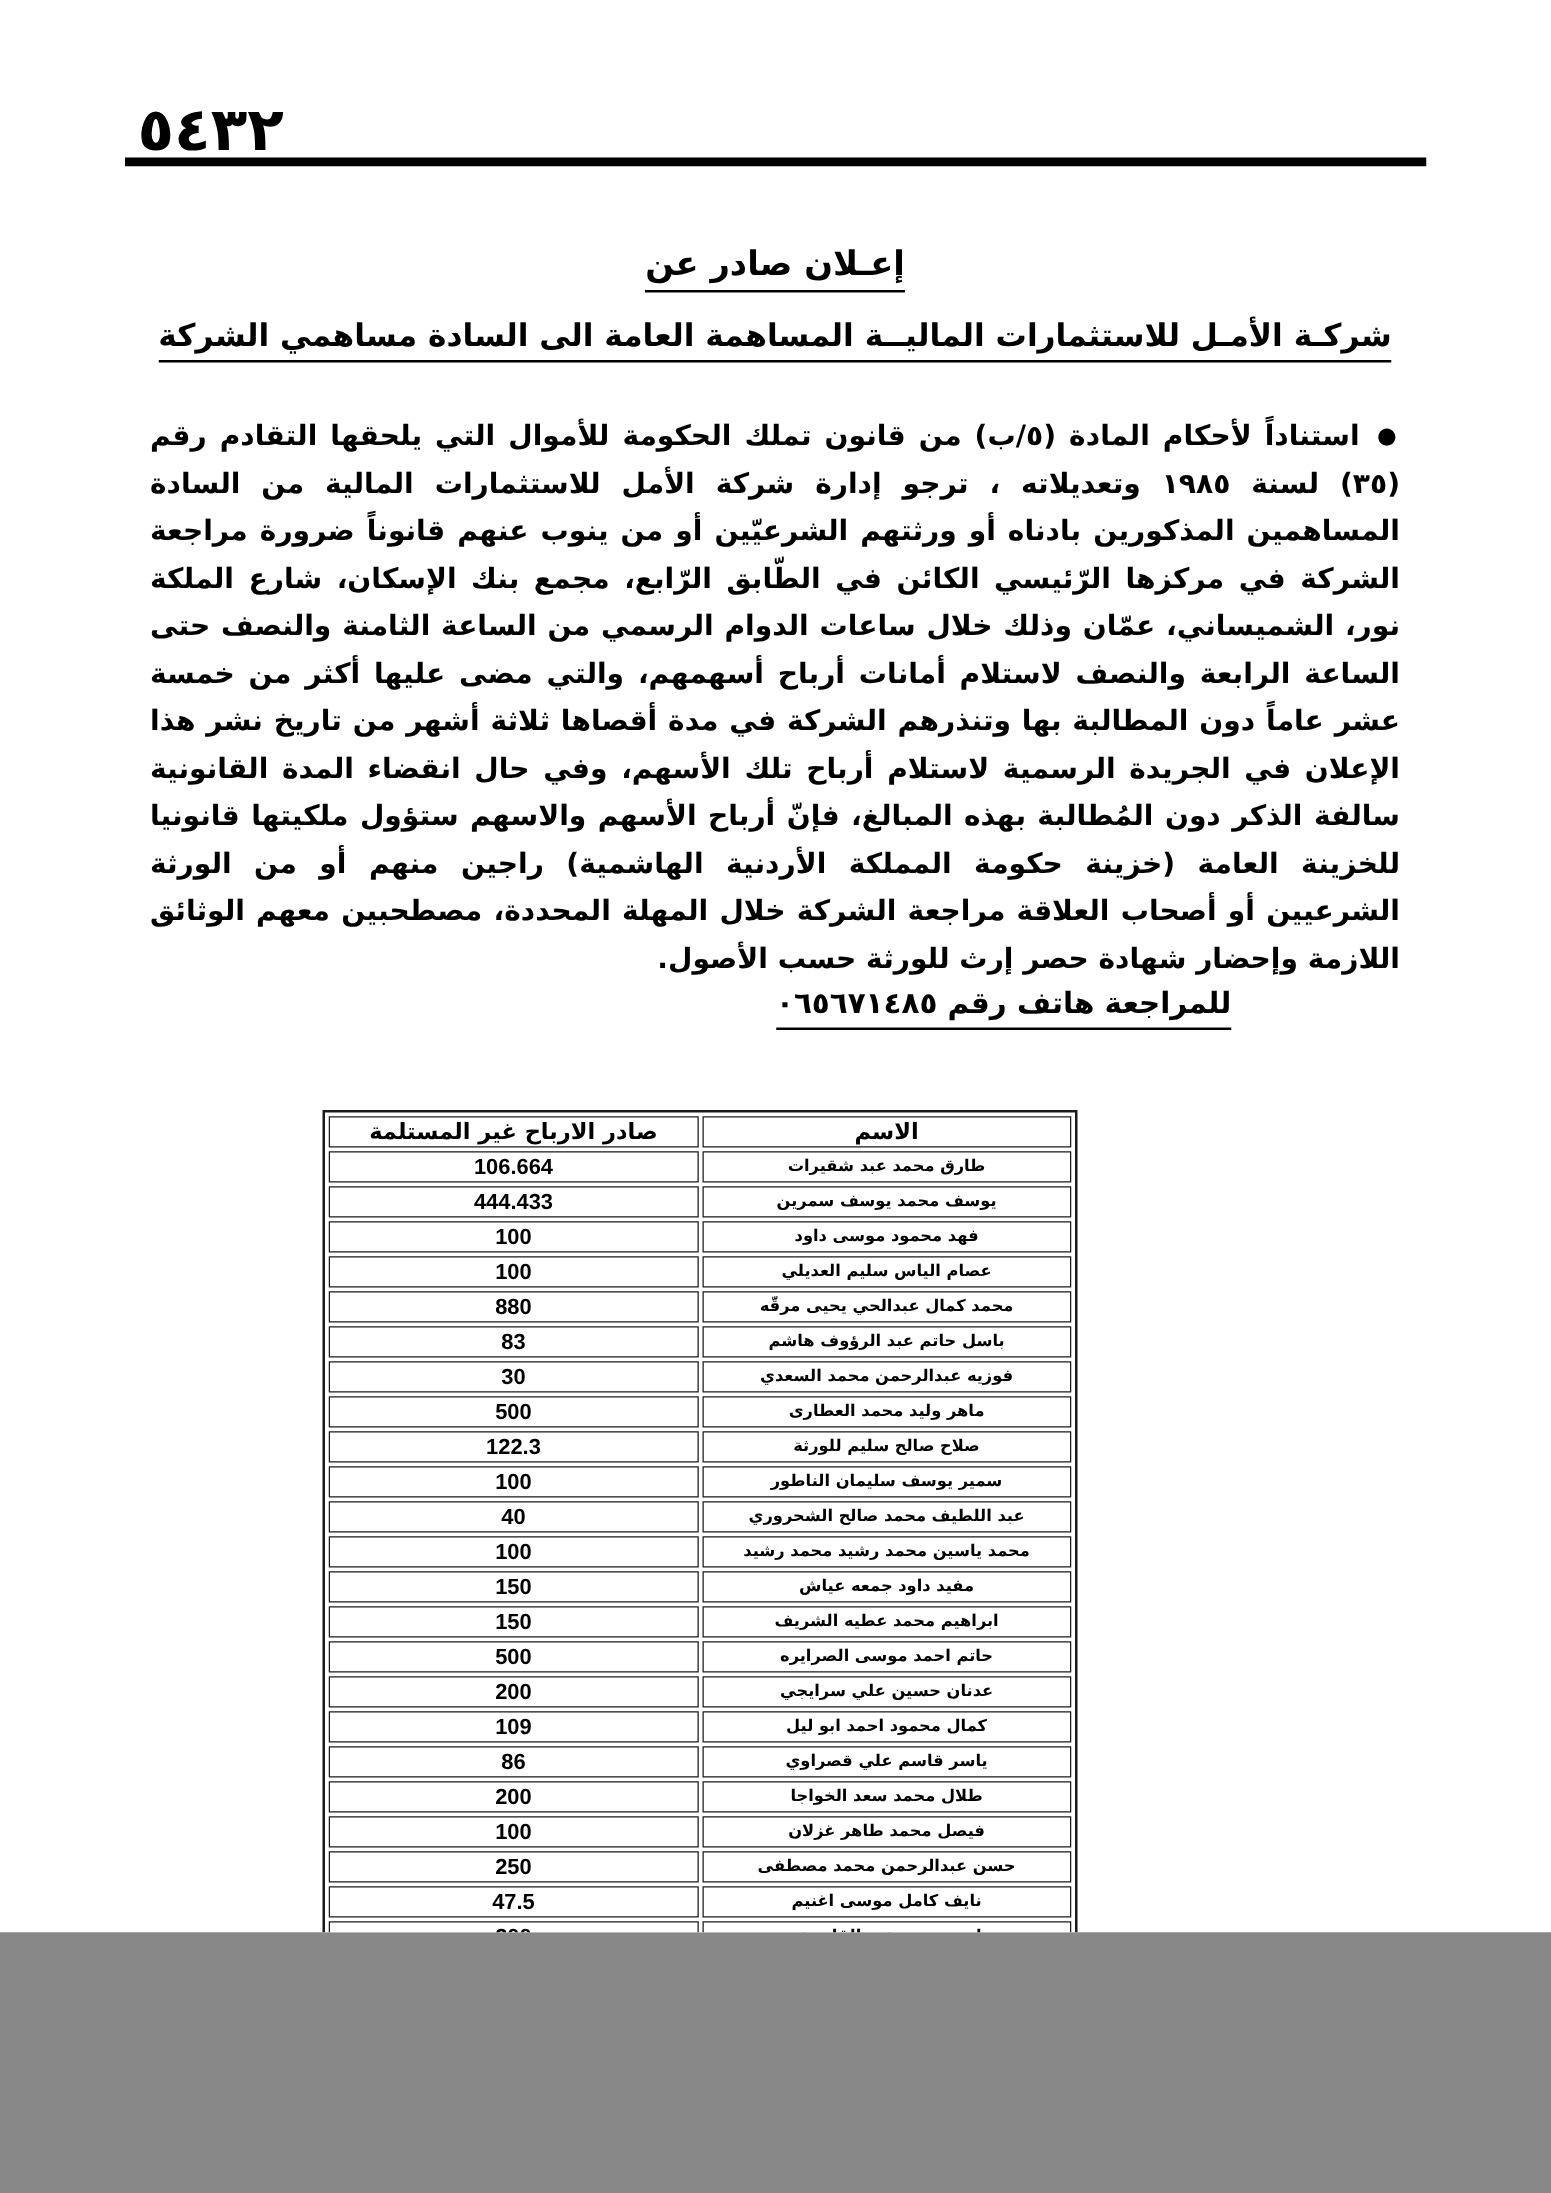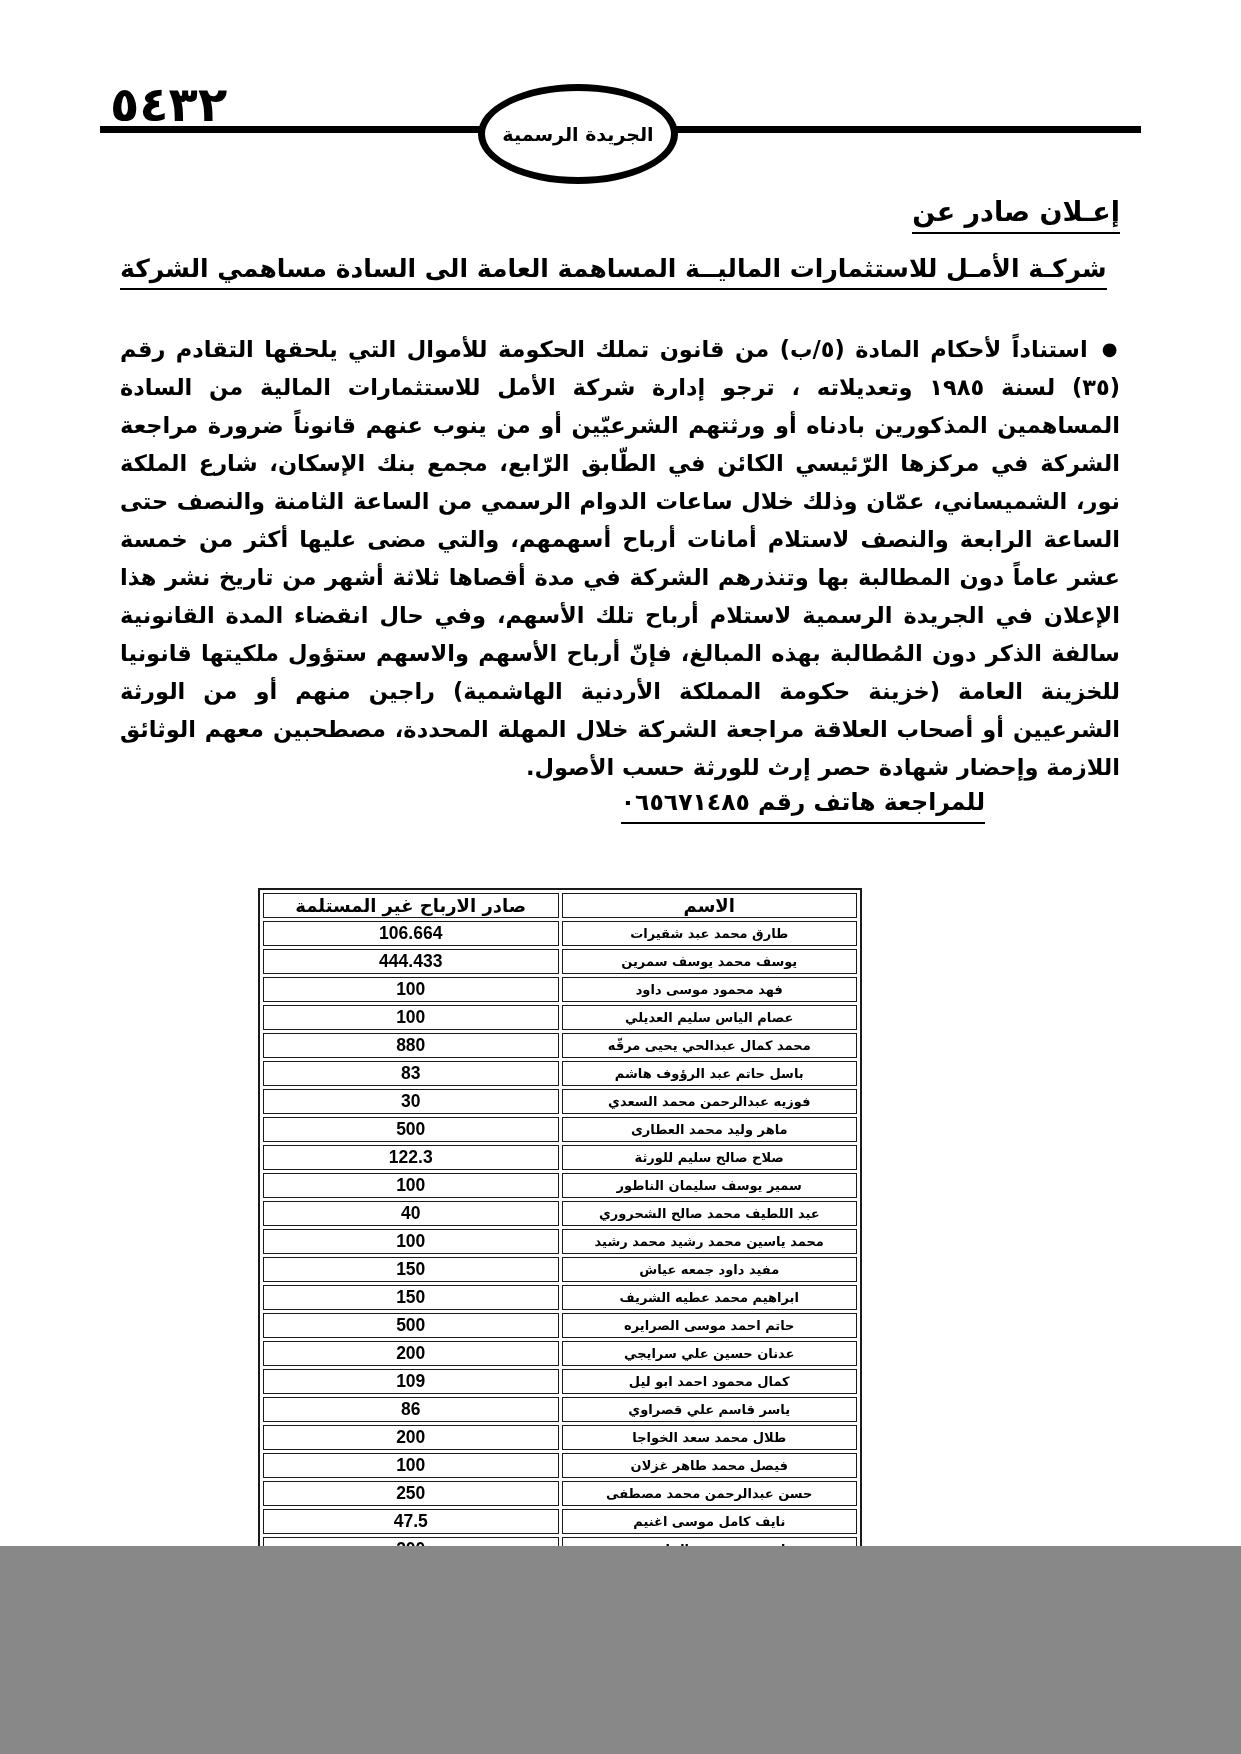--- a/index.html
+++ b/index.html
@@ -43,29 +43,29 @@
     font-size: 19px;
     font-weight: bold;
     direction: rtl;
   }
   
   .content {
     position: relative;
     padding: 196px 121px 0 120px;
     direction: rtl;
   }
-  .title-line { text-align: right; margin: 0 0 20px 0; }
+  .title-line { text-align: center; margin: 0 0 20px 0; }
   .title-line .u {
     display: inline-block;
     font-size: 27px;
     font-weight: bold;
     border-bottom: 2.5px solid #000;
     padding-bottom: 5px;
   }
-  .subtitle-line { text-align: left; margin: 0 0 40px 0; }
+  .subtitle-line { text-align: center; margin: 0 0 40px 0; }
   .subtitle-line .u {
     display: inline-block;
     font-size: 25px;
     font-weight: bold;
     border-bottom: 2.5px solid #000;
     padding-bottom: 5px;
   }
   .body-par {
     margin: 25px 0 0 0;
     font-size: 22.5px;
@@ -116,23 +116,20 @@
     direction: ltr;
   }
 </style>
 </head>
 <body>
 
 <div class="page">
 
   <div class="page-number">٥٤٣٢</div>
   <div class="header-rule"></div>
-  <div class="gazette-seal">
-    <span>الجريدة الرسمية</span>
-  </div>
 
   <div class="content">
 
     <div class="title-line">
       <span class="u">إعـلان صادر عن</span>
     </div>
 
     <div class="subtitle-line">
       <span class="u">شركـة الأمـل للاستثمارات الماليــة المساهمة العامة الى السادة مساهمي الشركة</span>
     </div>

